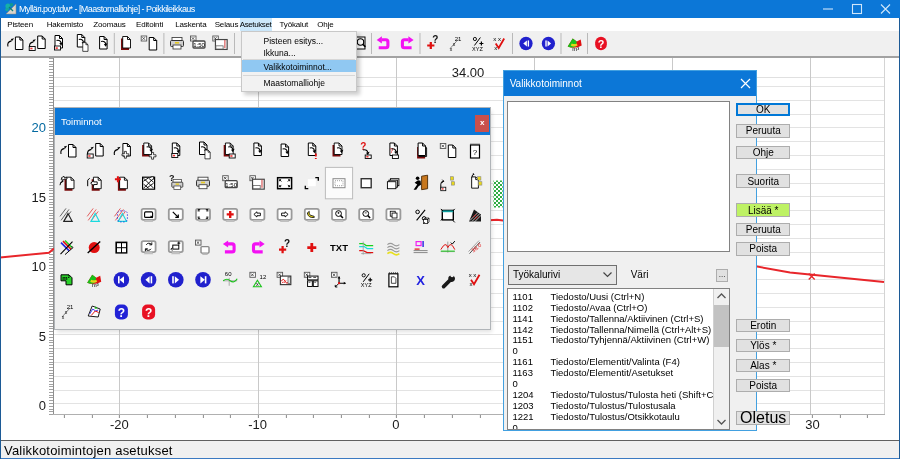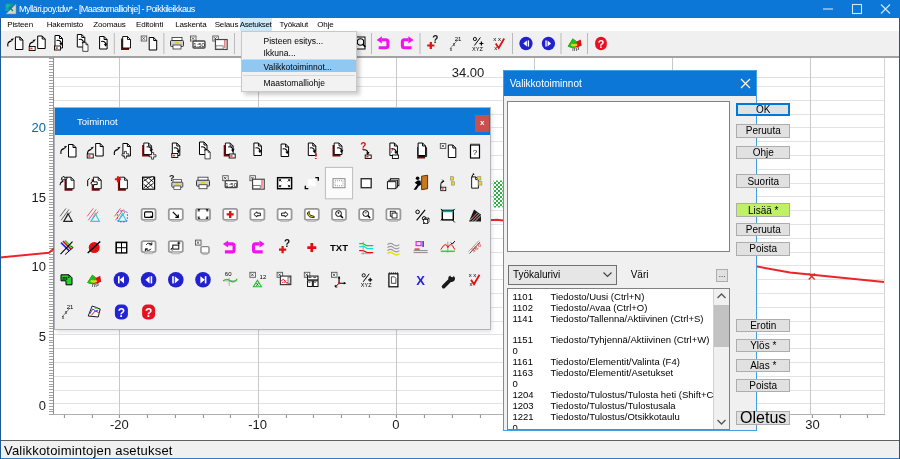--- a/index.html
+++ b/index.html
@@ -234,21 +234,21 @@
         <rect width="2" height="2" fill="#2fae44"></rect>
         <rect x="2" y="2" width="2" height="2" fill="#2fae44"></rect>
       </pattern>
     </defs>
 <rect x="493.5" y="180.5" width="9.2" height="27" fill="url(#gh)"></rect>
 <polyline points="0,257.5 49,252.7 53,249.2 497,219.8 503,220.4 790,272.5 884,282" fill="none" stroke="#e8262b" stroke-width="2"></polyline>
 <path d="M808.7 273.5 l6 6 m0 -6 l-6 6" stroke="#e8262b" stroke-width="1.3"></path>
 </svg>
 
 <div class="abs" style="left:55px;top:108px;width:435.4px;height:221px;background:#f0f0f0;box-shadow:0 0 0 1px #b0b4b8,2px 3px 4px rgba(0,0,0,0.12)">
- <div class="abs" style="left:0;top:0;width:100%;height:27px;background:#0c77d7;color:#fff;font-size:9.5px;line-height:27px;padding-left:22px;box-sizing:border-box">Toiminnot</div>
+ <div class="abs" style="left:0;top:0;width:100%;height:27px;background:#0c77d7;color:#fff;font-size:9.5px;line-height:27px;padding-left:6px;box-sizing:border-box">Toiminnot</div>
  <div class="abs" style="left:420px;top:7px;width:14.3px;height:16.6px;background:#c9504c;color:#fff;text-align:center;font-size:8px;line-height:16px;font-weight:bold">x</div>
  <div class="abs" style="left:0;top:27px"><svg width="436" height="194" viewBox="0 0 436 194">
         <rect x="270.4" y="32.4" width="27.2" height="31.4" fill="#fbfbfb" stroke="#bdbdbd" stroke-width="1"></rect>
         <g transform="translate(12.0,16.0)">
           <path d="M-6 3 q-1 -4.6 3.6 -5.6" fill="none" stroke="#000" stroke-width="1.1"></path>
           <path d="M-3 -4.6 l3.2 -0.7 -2.2 3.1 z" fill="#000"></path>
           <g transform="translate(3,0.5)">
             <path d="M-1.5 -7 h4.5 l3 3 v9.5 h-7.5 z" fill="#fff" stroke="#000" stroke-width="1"></path>
             <path d="M3 -7 v3 h3" fill="none" stroke="#000" stroke-width="1"></path>
           </g>
@@ -871,20 +871,21 @@
     <div style="position:absolute;left:232.8px;top:340.0px;width:53.5px;height:13.4px;background:#e1e1e1;border:1px solid #adadad;font-size:16px;display:flex;align-items:center;justify-content:center;box-sizing:border-box;color:#000">Oletus</div>
     <div style="position:absolute;left:4.3px;top:193.7px;width:109px;height:20px;background:#e6e6e6;border:1px solid #707070;box-sizing:border-box;font-size:10px;color:#000;line-height:18px;padding-left:4px">Työkalurivi<svg style="position:absolute;right:4px;top:6px" width="9" height="6" viewBox="0 0 9 6">
         <path d="M0.5 0.5 L4.5 4.5 L8.5 0.5" fill="none" stroke="#444" stroke-width="1.2"></path>
       </svg></div>
     <div style="position:absolute;left:127px;top:197.5px;font-size:10px;color:#000">Väri</div>
     <div style="position:absolute;left:212.8px;top:197.7px;width:11.2px;height:12.7px;background:#e1e1e1;border:1px solid #adadad;box-sizing:border-box;font-size:8px;text-align:center;line-height:9px">...</div>
     <div style="position:absolute;left:3.8px;top:216.3px;width:222.3px;height:142.2px;background:#fff;border:1px solid #828282;box-sizing:border-box;font-size:9.5px;color:#000;overflow:hidden">
       <div style="position:absolute;left:4px;top:2.2px;white-space:nowrap"><span style="display:inline-block;width:38px">1101</span>Tiedosto/Uusi (Ctrl+N)</div>
       <div style="position:absolute;left:4px;top:13.1px;white-space:nowrap"><span style="display:inline-block;width:38px">1102</span>Tiedosto/Avaa (Ctrl+O)</div>
       <div style="position:absolute;left:4px;top:24.1px;white-space:nowrap"><span style="display:inline-block;width:38px">1141</span>Tiedosto/Tallenna/Aktiivinen (Ctrl+S)</div>
+      <div style="position:absolute;left:4px;top:35.0px;white-space:nowrap"><span style="display:inline-block;width:38px">1142</span>Tiedosto/Tallenna/Nimellä (Ctrl+Alt+S)</div>
       <div style="position:absolute;left:4px;top:45.9px;white-space:nowrap"><span style="display:inline-block;width:38px">1151</span>Tiedosto/Tyhjennä/Aktiivinen (Ctrl+W)</div>
       <div style="position:absolute;left:4px;top:56.9px;white-space:nowrap"><span style="display:inline-block;width:38px">0</span></div>
       <div style="position:absolute;left:4px;top:67.8px;white-space:nowrap"><span style="display:inline-block;width:38px">1161</span>Tiedosto/Elementit/Valinta (F4)</div>
       <div style="position:absolute;left:4px;top:78.7px;white-space:nowrap"><span style="display:inline-block;width:38px">1163</span>Tiedosto/Elementit/Asetukset</div>
       <div style="position:absolute;left:4px;top:89.6px;white-space:nowrap"><span style="display:inline-block;width:38px">0</span></div>
       <div style="position:absolute;left:4px;top:100.6px;white-space:nowrap"><span style="display:inline-block;width:38px">1204</span>Tiedosto/Tulostus/Tulosta heti (Shift+Ctrl+P)</div>
       <div style="position:absolute;left:4px;top:111.5px;white-space:nowrap"><span style="display:inline-block;width:38px">1203</span>Tiedosto/Tulostus/Tulostusala</div>
       <div style="position:absolute;left:4px;top:122.4px;white-space:nowrap"><span style="display:inline-block;width:38px">1221</span>Tiedosto/Tulostus/Otsikkotaulu</div>
       <div style="position:absolute;left:4px;top:133.4px;white-space:nowrap"><span style="display:inline-block;width:38px">0</span></div>
       <div style="position:absolute;right:0;top:0;width:15px;height:100%;background:#f0f0f0;border-left:1px solid #d0d0d0">

